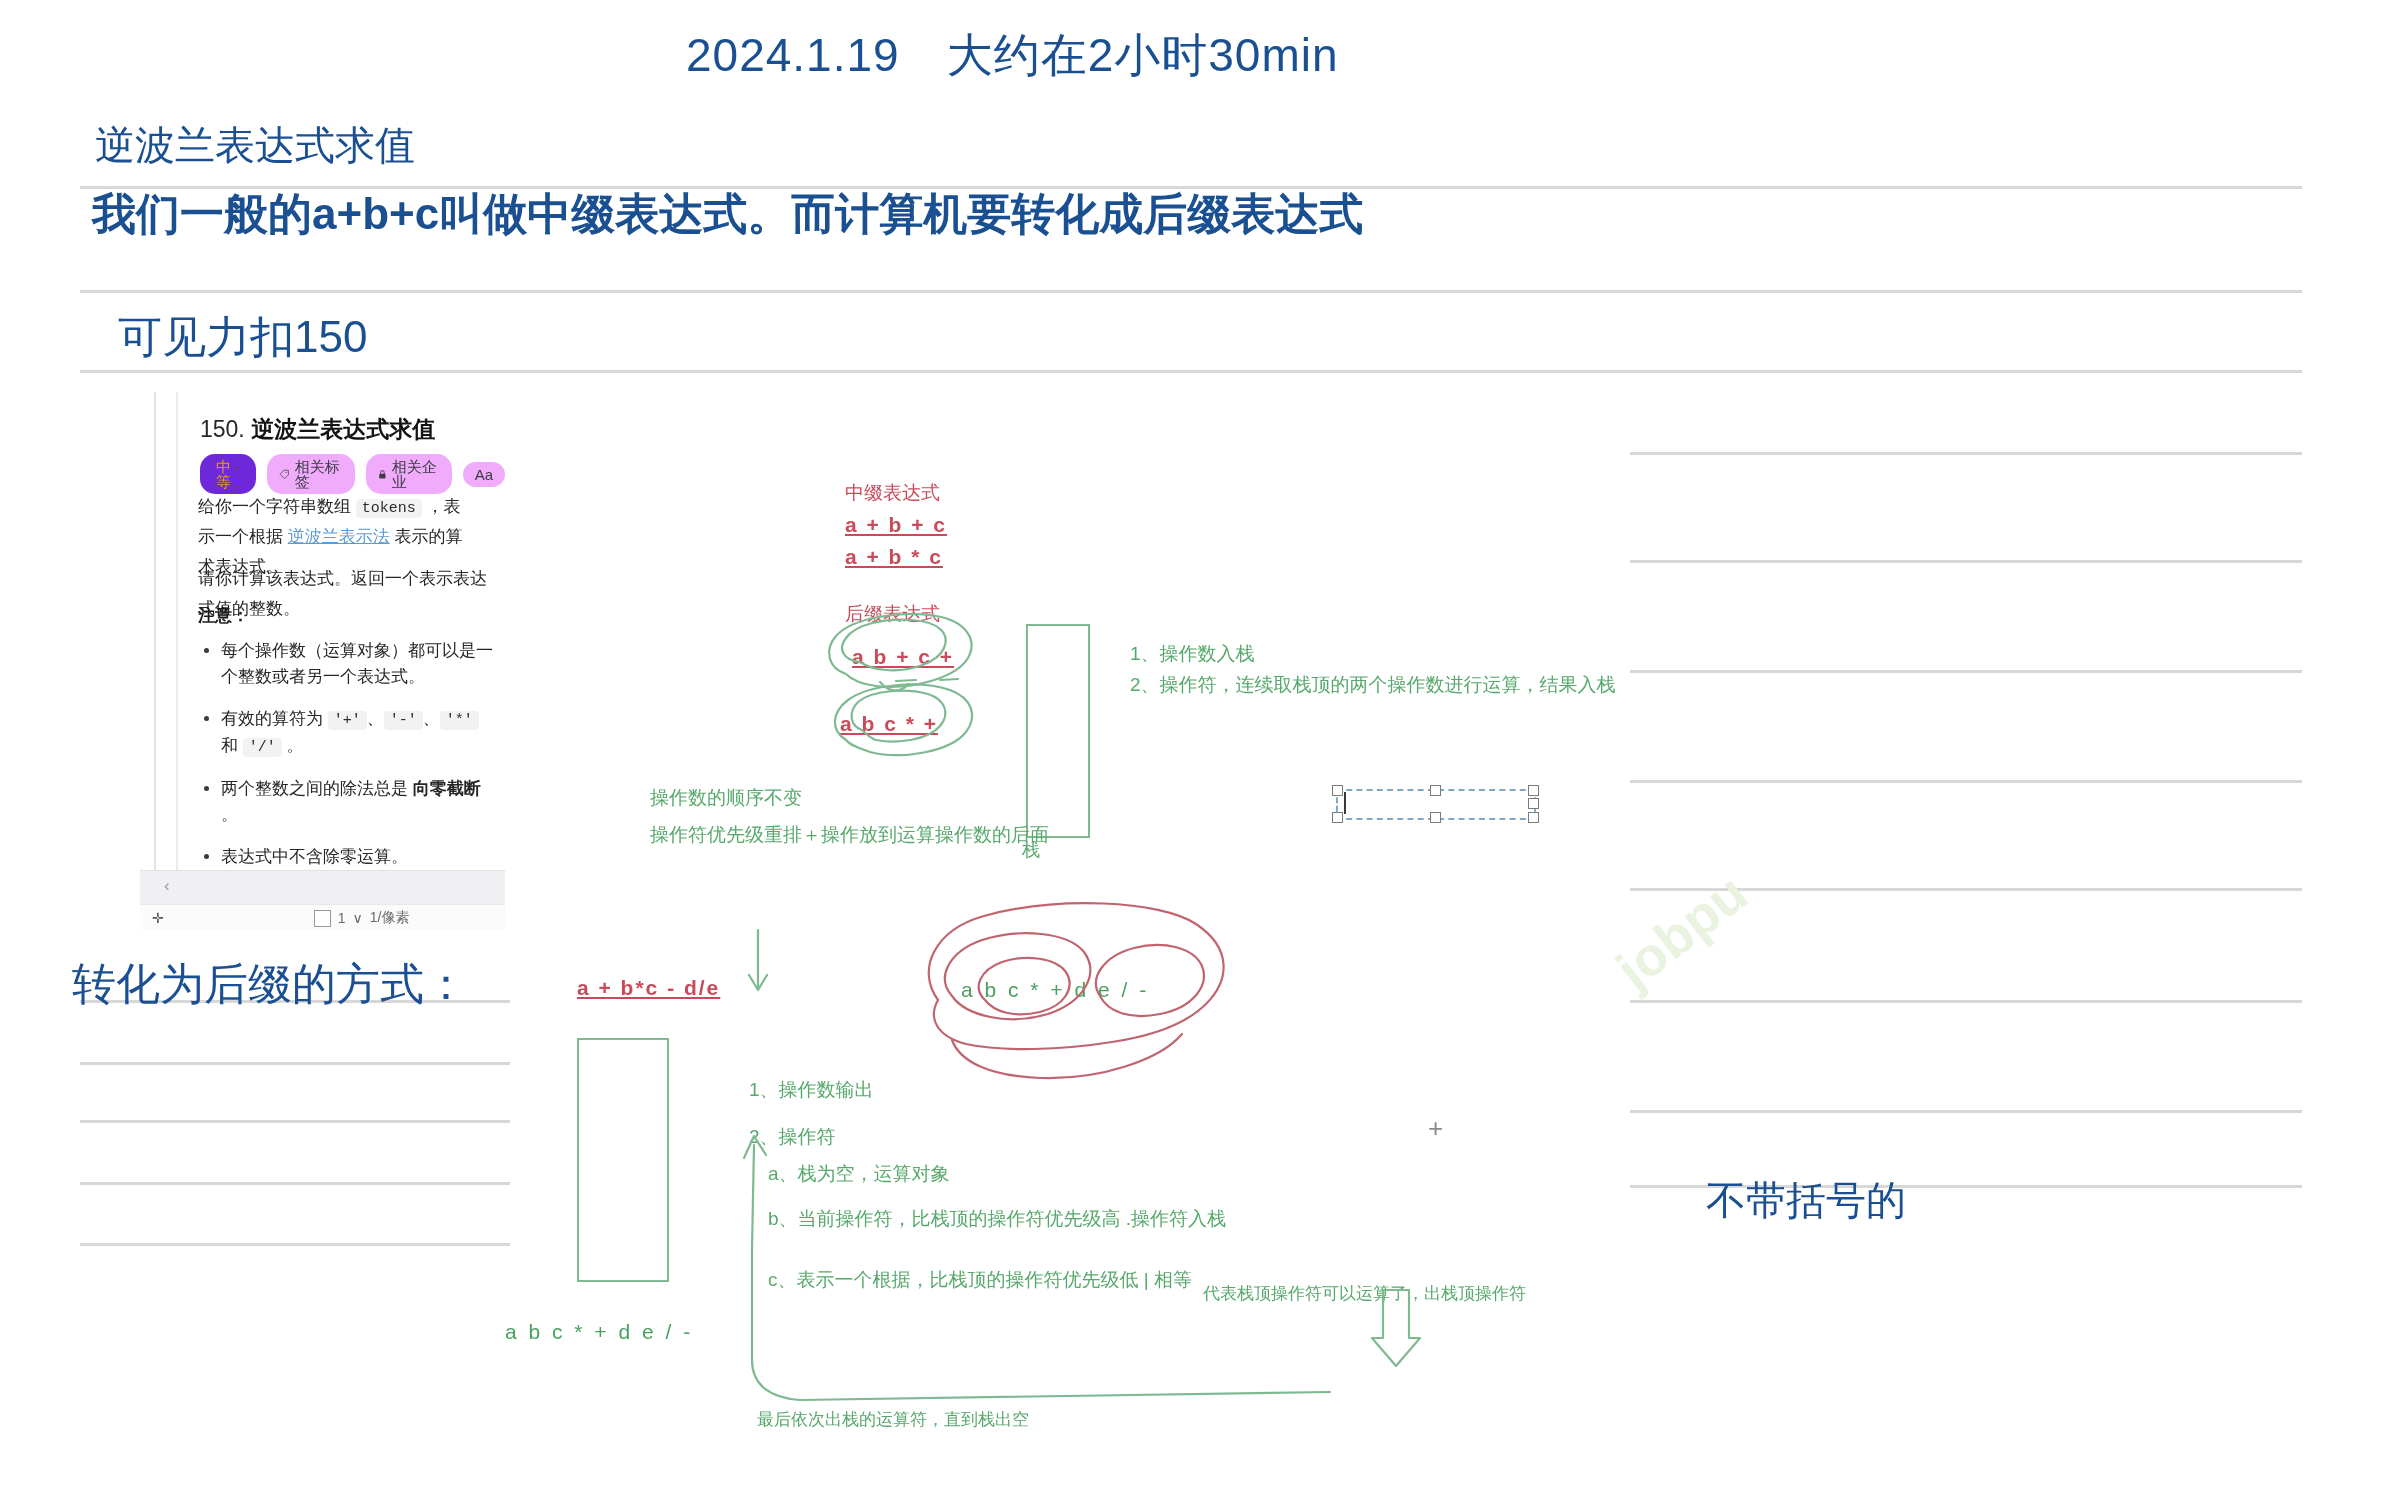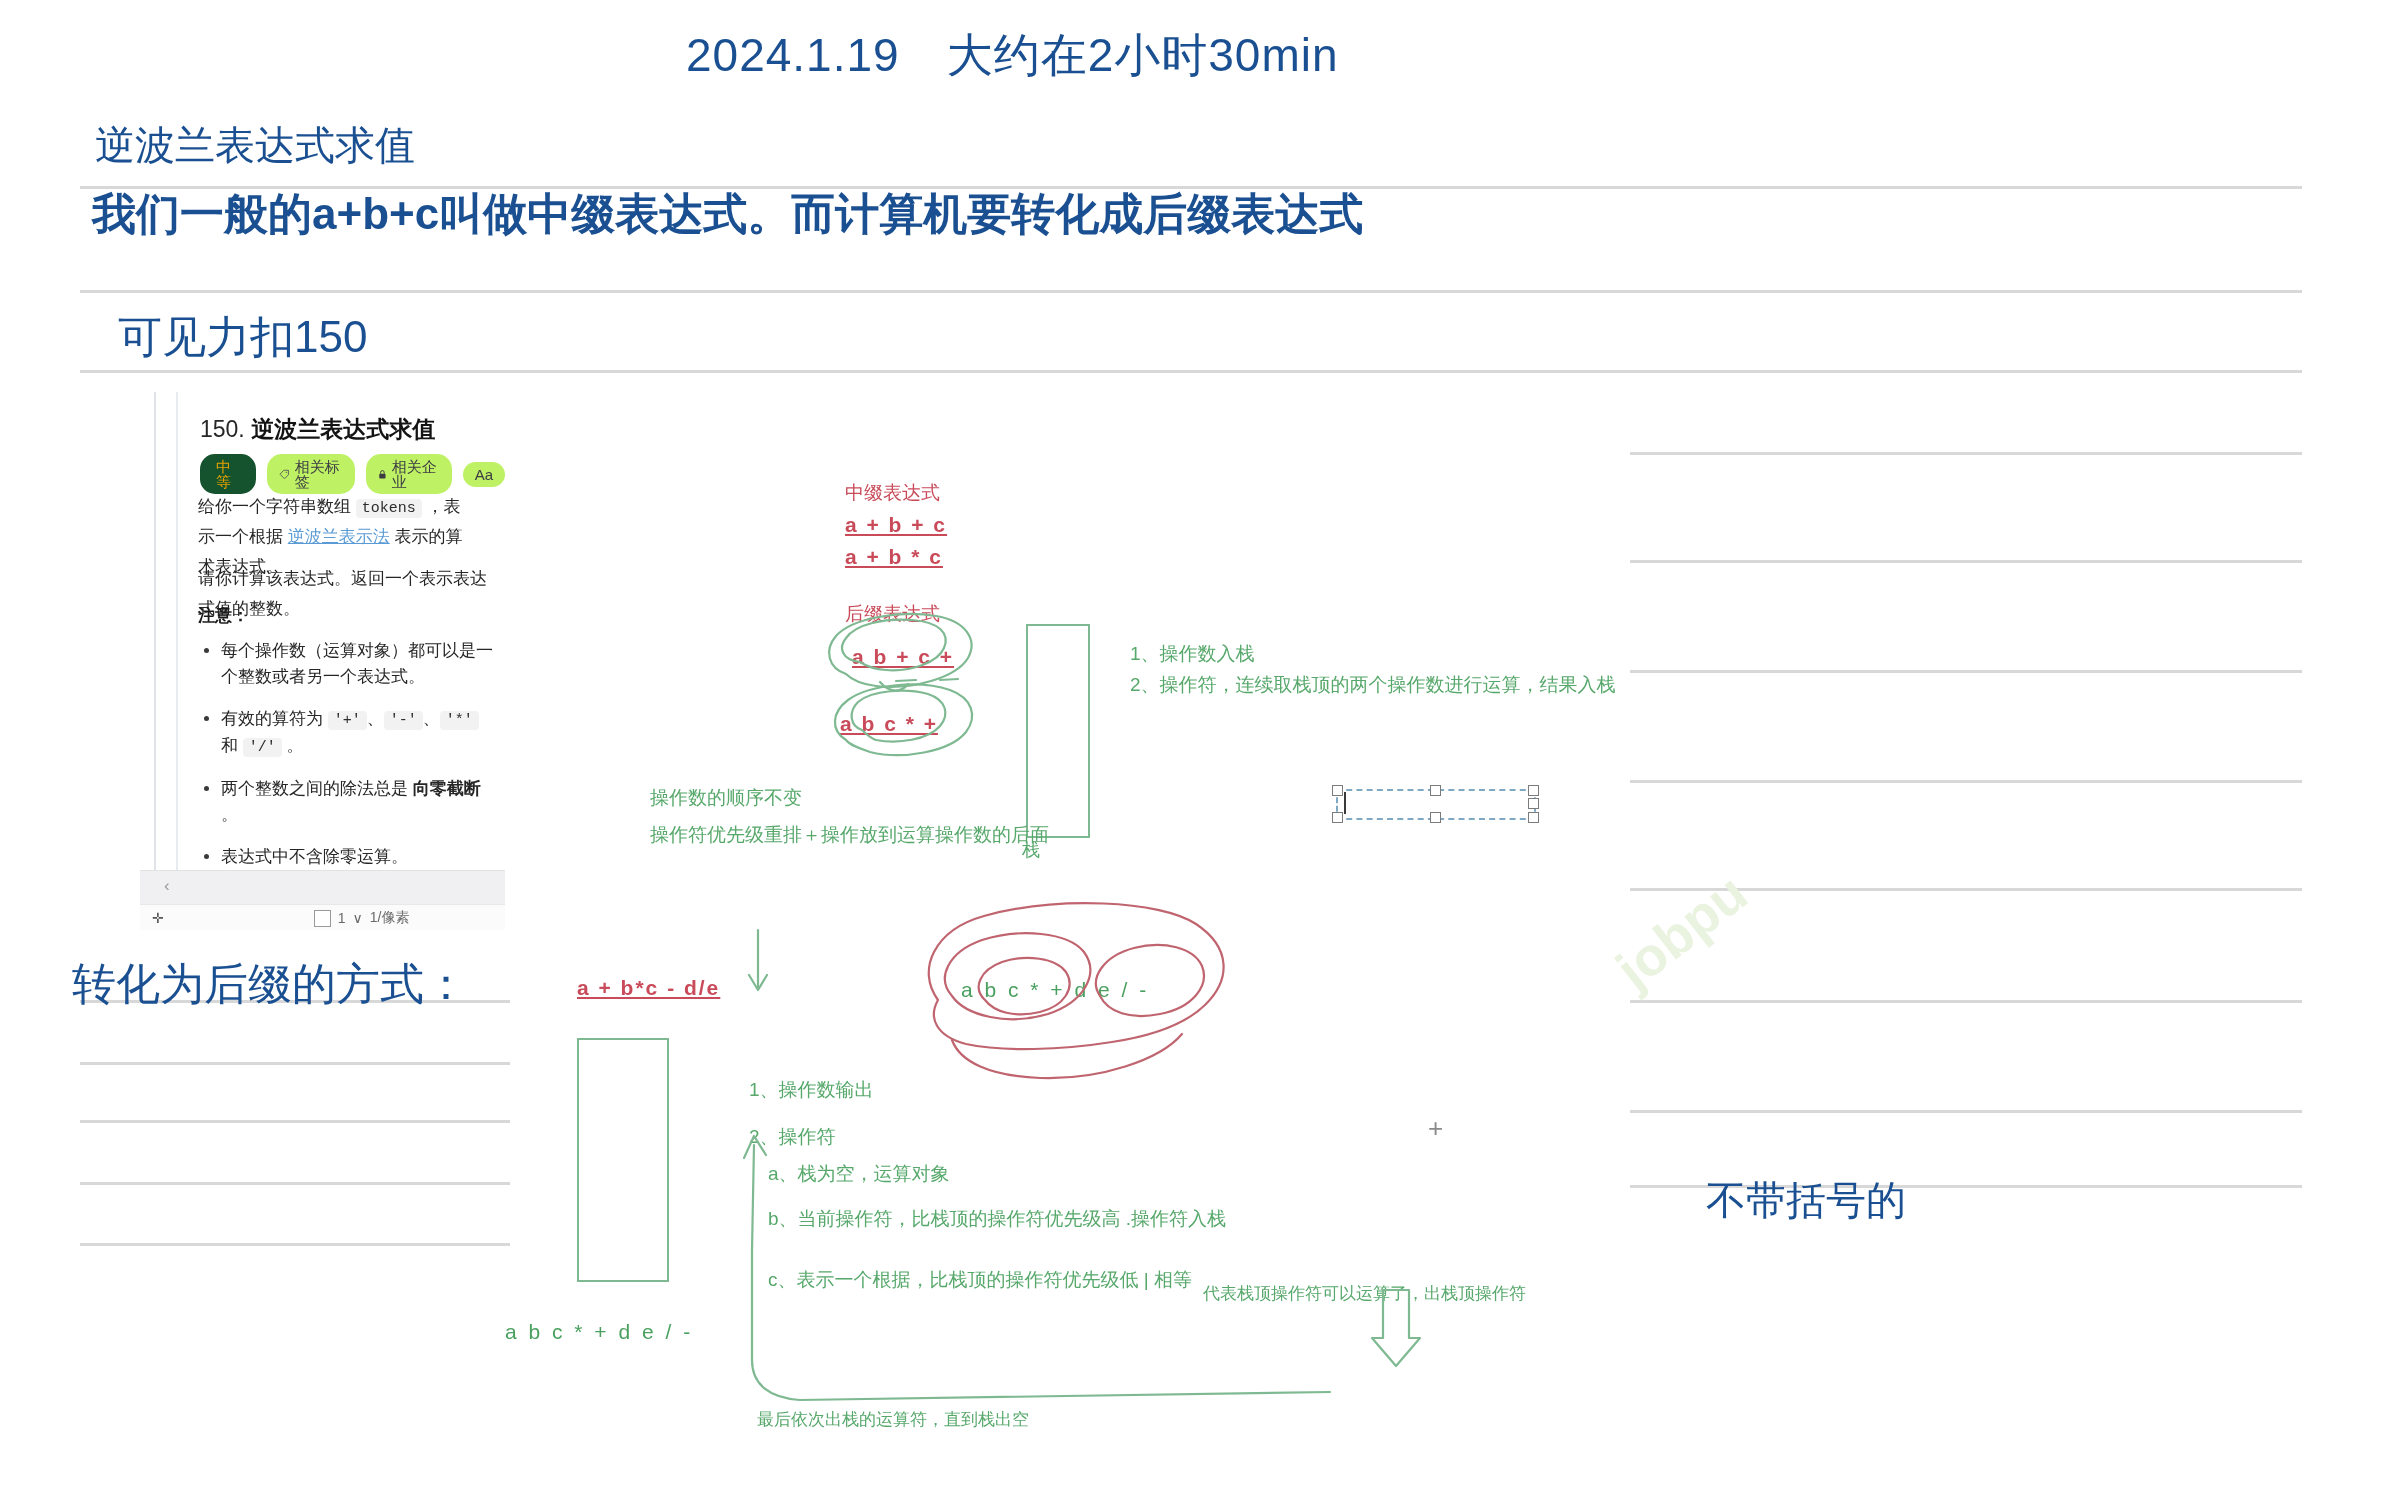--- a/index.html
+++ b/index.html
@@ -15,23 +15,23 @@
   .h-big{font-size:44px;}
   .h-mid{font-size:40px;}
 
   
   #lc{position:absolute;background:#ffffff;overflow:hidden;}
   #lc .railL{position:absolute;top:0;bottom:0;width:2px;background:#dfe3e8;}
   #lc .railR{position:absolute;top:0;bottom:0;width:2px;background:#e8ebef;}
   #lc .ptitle{position:absolute;font-size:23px;color:#141414;font-weight:700;}
   #lc .ptitle .num{font-weight:400;color:#262626;}
   .tagrow{position:absolute;display:flex;gap:11px;align-items:center;}
-  .tag{display:flex;align-items:center;gap:5px;background:#bef264;border-radius:15px;
+  .tag{display:flex;align-items:center;gap:5px;background:#f0abfc;border-radius:15px;
        padding:5px 12px;font-size:15px;color:#3c3c43;line-height:1;}
-  .tag.lvl{background:#14532d;color:#e5a100;padding:5px 16px;}
+  .tag.lvl{background:#6d28d9;color:#e5a100;padding:5px 16px;}
   .tag svg{display:block;}
   .ptext{position:absolute;font-size:17px;color:#262626;line-height:1.75;}
   .code{background:#f2f2f3;border-radius:4px;padding:1px 6px;
         font-family:"Liberation Mono","DejaVu Sans Mono",monospace;font-size:15px;color:#2d2d2d;}
   .lnk{color:#5b9bd5;text-decoration:underline;}
   .note-h{position:absolute;font-size:17px;font-weight:700;color:#1a1a1a;}
   .blist{position:absolute;margin:0;padding:0;list-style:none;font-size:17px;color:#262626;}
   .blist li{position:relative;padding-left:23px;margin-bottom:17px;line-height:1.5;}
   .blist li:before{content:"";position:absolute;left:6px;top:10px;width:5px;height:5px;
                    border-radius:50%;background:#3a3a3a;}

